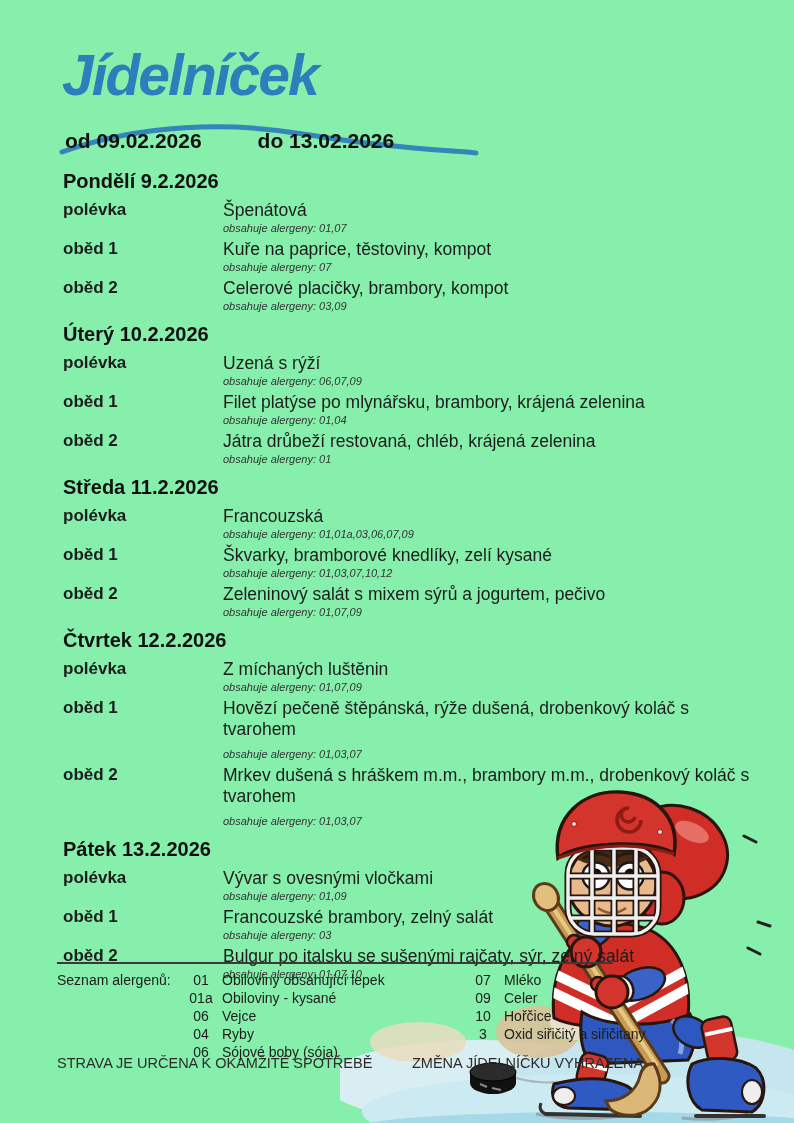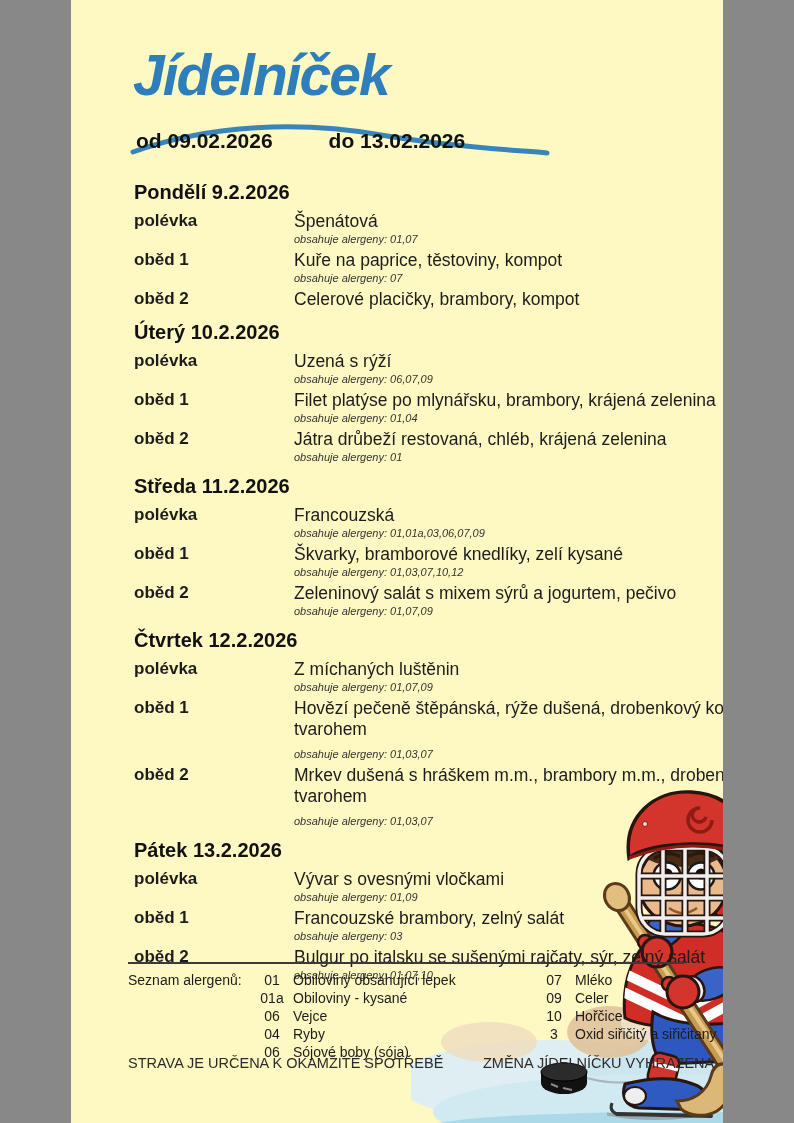--- a/index.html
+++ b/index.html
@@ -1,36 +1,36 @@
 <!DOCTYPE html>
 <html lang="cs"><head>
 <meta charset="utf-8">
 <style>
   html,body{margin:0;padding:0;background:#888;}
   .page{
-    position:relative;width:652px;height:1123px;margin:0 auto;
-    background:#fef9c3;overflow:hidden;
+    position:relative;width:794px;height:1123px;margin:0 auto;
+    background:#86efac;overflow:hidden;
     font-family:"Liberation Sans","DejaVu Sans",sans-serif;
     color:#1c1c1c;
   }
   
   .title{
     position:absolute;left:62px;top:42px;z-index:3;
     font-size:57px;font-weight:bold;font-style:italic;
     letter-spacing:-2px;color:#2e7ebb;
   }
   .swoosh{position:absolute;left:50px;top:112px;z-index:2;}
   .date-line{
     position:absolute;left:65px;top:129px;z-index:3;
     display:flex;gap:56px;
     font-size:21px;font-weight:bold;color:#111;
   }
   
   .menu{position:absolute;left:63px;top:170px;width:700px;z-index:3;}
-  .day{margin-bottom:10px;margin-top:11px;}
+  .day{margin-bottom:10px;}
   .day-title{
     margin:0 0 7px 0;font-size:20px;font-weight:bold;color:#111;line-height:23px;
   }
   .menu-row{display:grid;grid-template-columns:120px 1fr;margin-bottom:4px;gap:40px;}
   .row-label{font-size:17px;font-weight:bold;line-height:20px;}
   .dish{font-size:17.5px;line-height:21px;}
   .allergens{
     font-size:11px;font-style:italic;color:#333;line-height:13px;margin-top:1px;
   }
   .allergens.tall{margin-top:8px;}
@@ -229,20 +229,21 @@
         <div class="row-label">oběd 1</div>
         <div class="row-body">
           <div class="dish">Kuře na paprice, těstoviny, kompot</div>
           <div class="allergens">obsahuje alergeny: 07</div>
         </div>
       </div>
       <div class="menu-row">
         <div class="row-label">oběd 2</div>
         <div class="row-body">
           <div class="dish">Celerové placičky, brambory, kompot</div>
+          <div class="allergens">obsahuje alergeny: 03,09</div>
         </div>
       </div>
     </div>
 
     <div class="day">
       <h2 class="day-title">Úterý 10.2.2026</h2>
       <div class="menu-row">
         <div class="row-label">polévka</div>
         <div class="row-body">
           <div class="dish">Uzená s rýží</div>

